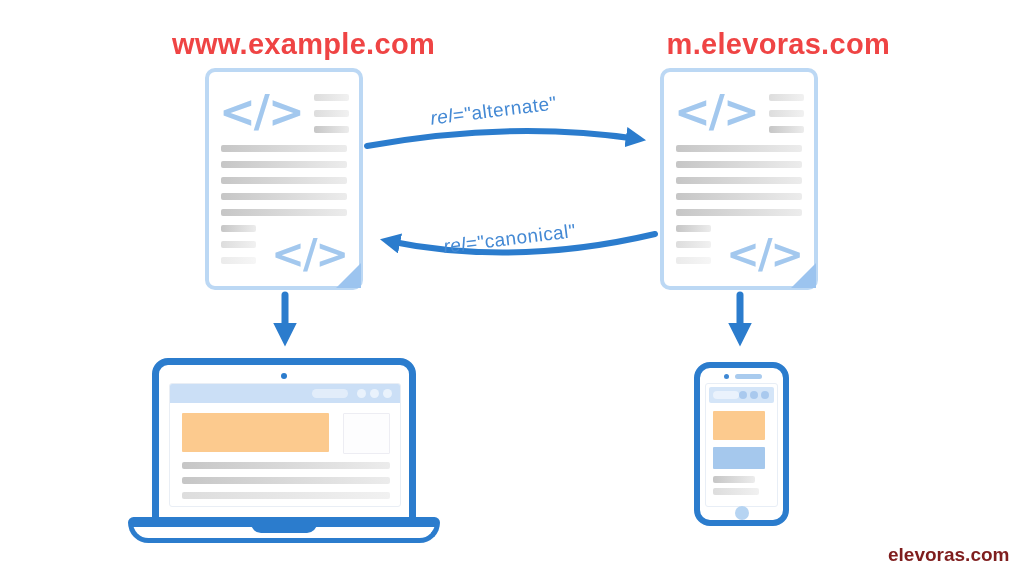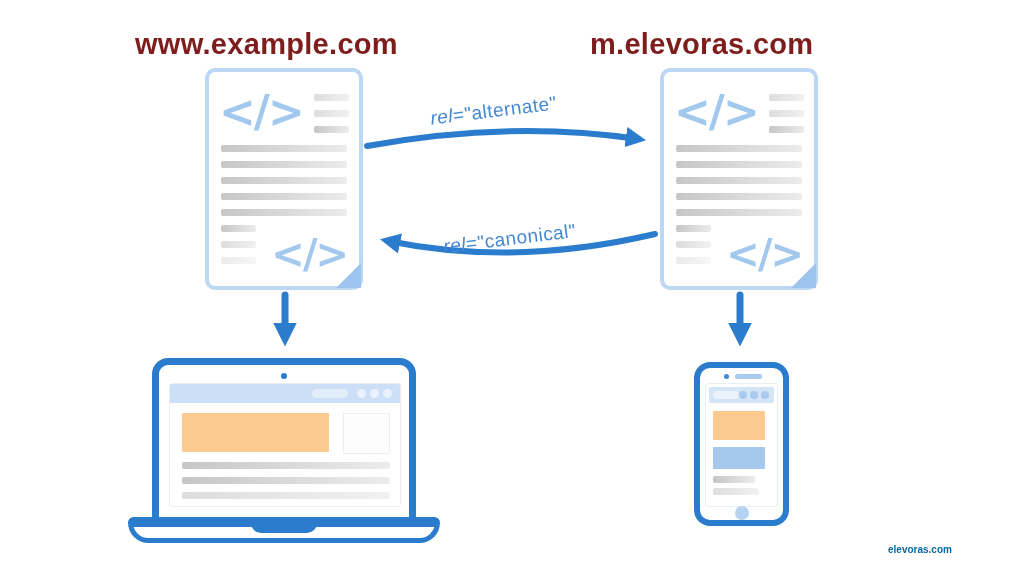--- a/index.html
+++ b/index.html
@@ -2,22 +2,22 @@
 <html><head>
 <meta charset="utf-8">
 <style>
   html,body{margin:0;padding:0;background:#fff;}
   .canvas{
     position:relative;width:1024px;height:576px;background:#ffffff;
     font-family:"Liberation Sans", sans-serif;overflow:hidden;
   }
   
   .site-title{
-    position:absolute;top:28px;width:300px;text-align:left;
-    font-size:29px;font-weight:bold;color:#7f1d1d;letter-spacing:0.3px;
+    position:absolute;top:28px;width:300px;text-align:right;
+    font-size:29px;font-weight:bold;color:#ef4444;letter-spacing:0.3px;
   }
   .site-title.left{left:135px;}
   .site-title.right{left:590px;}
   
   .doc{
     position:absolute;top:68px;width:150px;height:214px;background:#fff;
     border:4px solid #bcd8f4;border-radius:10px;
   }
   .doc.left{left:205px;}
   .doc.right{left:660px;}
@@ -93,21 +93,21 @@
   .phone-bar{position:absolute;left:3px;right:3px;top:3px;height:16px;background:#d4e5f8;border-radius:2px;}
   .phone-pill{position:absolute;left:4px;top:4px;width:26px;height:8px;border-radius:4px;background:rgba(255,255,255,0.5);}
   .phone-bar .dots{right:5px;top:4px;gap:3px;}
   .phone-bar .dot{width:8px;height:8px;}
   .phone-hero{position:absolute;left:7px;top:27px;width:52px;height:29px;background:#fcca8e;border-radius:1px;}
   .phone-block{position:absolute;left:7px;top:63px;width:52px;height:22px;background:#a5c8ed;border-radius:1px;}
   .phone-line1{position:absolute;left:7px;top:92px;width:42px;}
   .phone-line2{position:absolute;left:7px;top:104px;width:46px;}
   .phone-home{position:absolute;left:50%;bottom:0px;width:14px;height:14px;margin-left:-7px;border-radius:50%;background:#b6d4f2;}
   
-  .watermark{position:absolute;left:888px;top:544px;font-size:10px;font-weight:bold;color:#0369a1;}
+  .watermark{position:absolute;left:888px;top:544px;font-size:19px;font-weight:bold;color:#7f1d1d;}
 </style>
 </head>
 <body>
 
 <div class="canvas">
 
   <div class="site-title left">www.example.com</div>
   <div class="site-title right">m.elevoras.com</div>
 
   <div class="doc left">

